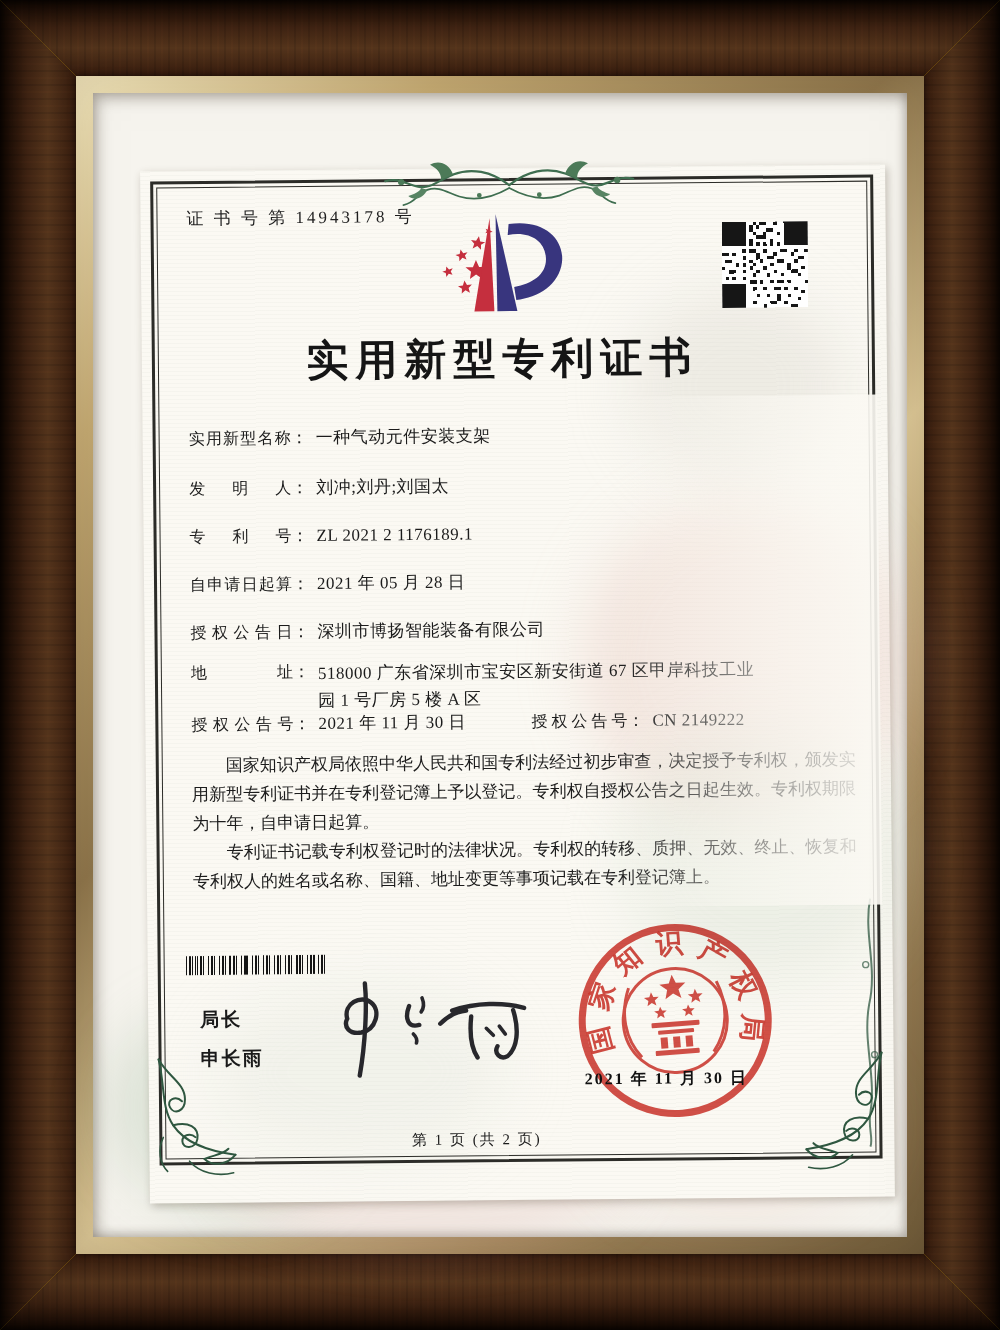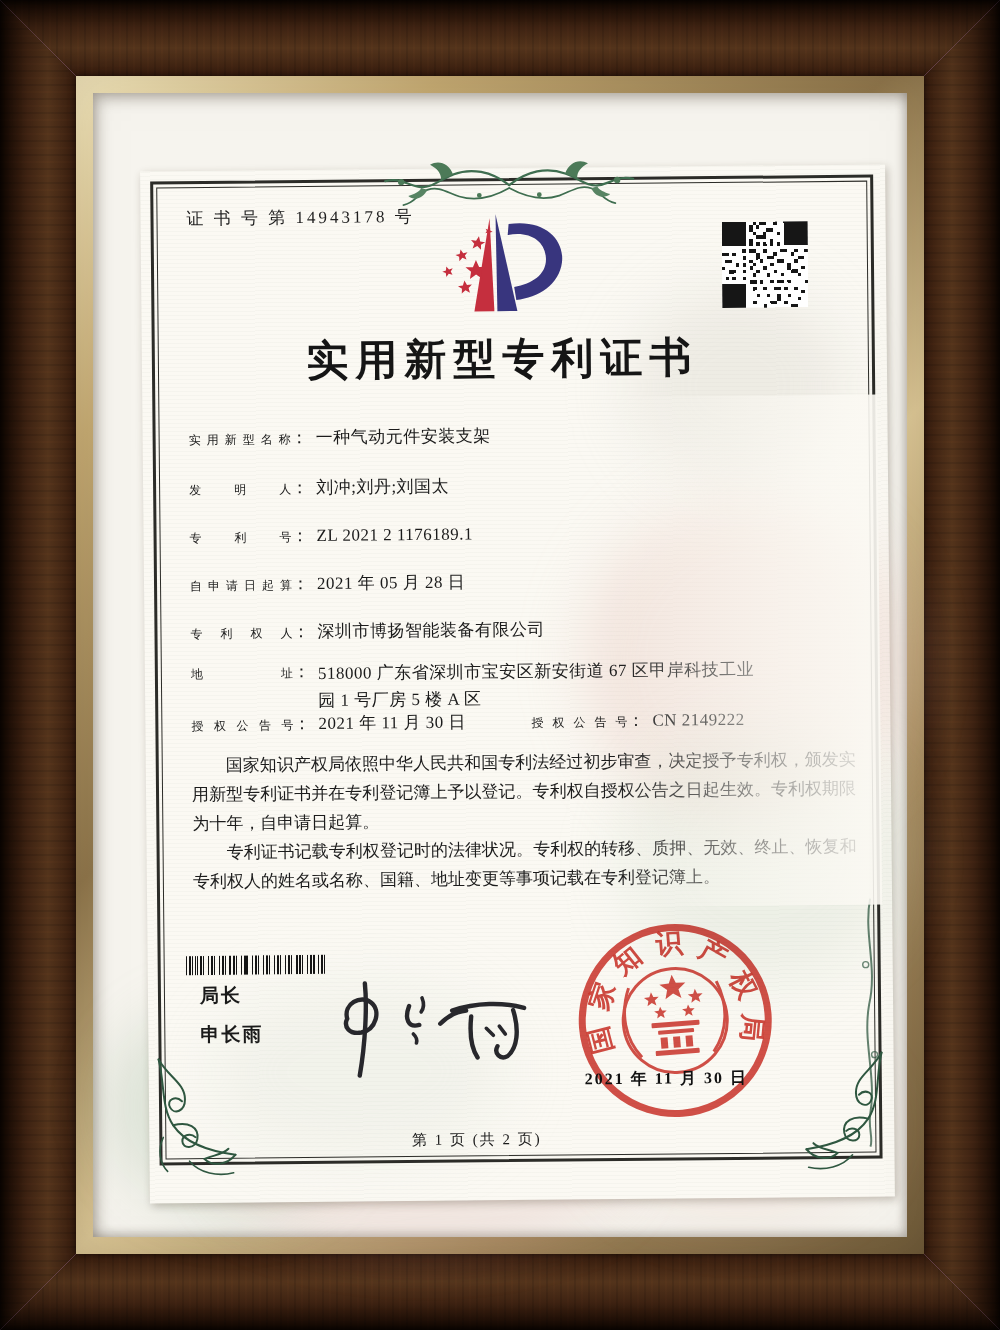--- a/index.html
+++ b/index.html
@@ -1,17 +1,17 @@
 <!DOCTYPE html>
 <html><head>
 <meta charset="utf-8">
 <style>
   * { margin:0; padding:0; box-sizing:border-box; }
   html,body { width:1000px; height:1330px; background:#1a0e07; font-family:"Liberation Serif","DejaVu Serif",serif; }
-  .photo { position:relative; width:1000px; height:1330px; overflow:hidden; background:#f0abfc; }
+  .photo { position:relative; width:1000px; height:1330px; overflow:hidden; background:#eab308; }
 
   
   .wood { position:absolute; z-index:1; }
   .wood-top, .wood-bottom { left:0; width:1000px; height:92px;
     background:linear-gradient(180deg,#120803 0%,#241107 6%,#4b2a16 30%,#5d3a1f 52%,#3c2010 78%,#2a1308 100%);
   }
   .wood-top { top:0; clip-path:polygon(0 0,1000px 0,908px 92px,92px 92px); }
   .wood-bottom { bottom:0; transform:scaleY(-1); clip-path:polygon(0 0,1000px 0,908px 92px,92px 92px); }
   .wood-left, .wood-right { top:0; width:92px; height:1330px;
     background:linear-gradient(90deg,#120803 0%,#241107 6%,#4b2a16 30%,#5d3a1f 52%,#3c2010 78%,#2a1308 100%);
@@ -48,38 +48,38 @@
     background:linear-gradient(to right, rgba(251,249,243,0) 0%, rgba(251,249,243,.55) 55%, rgba(251,249,243,.92) 100%); }
 
   
   .cert-no { position:absolute; left:46px; top:36px; font-size:17px; letter-spacing:3px; color:#1d1d1d; }
   .logo { position:absolute; left:292px; top:40px; width:140px; height:115px; }
   .qr { position:absolute; left:581px; top:56px; width:86px; height:86px; }
   .title { position:absolute; left:0; top:163px; width:100%; text-align:center; transform:translateX(-12px);
     font-size:42px; font-weight:bold; letter-spacing:7px; color:#151515; }
 
   .row { position:absolute; left:46px; font-size:17px; color:#1b1b1b; white-space:nowrap; }
-  .flabel { display:inline-block; width:102px; text-align:justify; text-align-last:justify; font-size:12px; }
+  .flabel { display:inline-block; width:102px; text-align:justify; text-align-last:justify; font-size:16px; }
   .colon { display:inline-block; margin-right:8px; }
   .fvalue { font-size:17px; letter-spacing:.5px; }
   .fvalue.wrap { display:inline-block; width:448px; white-space:normal; vertical-align:top; line-height:27px; }
   .row.r1{top:256px} .row.r2{top:306px} .row.r3{top:354px} .row.r4{top:402px} .row.r5{top:450px} .row.r6{top:490px}
   .row.grant{top:542px}
   .grant-right { position:absolute; left:340px; top:0; white-space:nowrap; }
   .grant-right .flabel { width:96px; }
 
   .paras { position:absolute; left:46px; top:580px; width:664px; font-size:17px; line-height:29px; color:#1c1c1c; text-align:justify; }
   .paras p { text-indent:2em; margin:0; }
 
   .barcode { position:absolute; left:38px; top:785px; width:142px; height:19px;
     background:
       repeating-linear-gradient(90deg,#141414 0 1.5px,transparent 1.5px 3px,#141414 3px 5.5px,transparent 5.5px 6.5px,#141414 6.5px 7.5px,transparent 7.5px 11px),
       repeating-linear-gradient(90deg,transparent 0 9px,#141414 9px 10px,transparent 10px 17px); }
 
-  .signer { position:absolute; left:52px; top:812px; font-family:Liberation Serif, serif; font-weight:700; font-size:19px; color:#1a1a1a; letter-spacing:2px; }
+  .signer { position:absolute; left:52px; top:836px; font-family:Liberation Serif, serif; font-weight:700; font-size:19px; color:#1a1a1a; letter-spacing:2px; }
   .signer .name { margin-top:13px; }
   .signature { position:absolute; left:168px; top:808px; width:225px; height:102px; }
 
   .seal { position:absolute; left:425px; top:752px; width:204px; height:204px; mix-blend-mode:multiply; transform:rotate(-4deg); }
   .seal-date { position:absolute; left:436px; top:902px; font-size:16px; font-weight:bold; letter-spacing:2px; color:#111; z-index:10; }
   .page-info { position:absolute; left:0; top:962px; width:100%; text-align:center; transform:translateX(-45px); font-size:15px; letter-spacing:2px; color:#1c1c1c; }
 
   .orn-top { position:absolute; left:239px; top:-17px; width:260px; height:66px; }
   .orn-bl { position:absolute; left:-6px; top:882px; width:125px; height:138px; }
   .orn-br { position:absolute; left:624px; top:882px; width:125px; height:138px; transform:scaleX(-1); }
@@ -274,21 +274,21 @@
     <div class="row r2">
       <span class="flabel">发明人</span><span class="colon">：</span><span class="fvalue">刘冲;刘丹;刘国太</span>
     </div>
     <div class="row r3">
       <span class="flabel">专利号</span><span class="colon">：</span><span class="fvalue">ZL 2021 2 1176189.1</span>
     </div>
     <div class="row r4">
       <span class="flabel">自申请日起算</span><span class="colon">：</span><span class="fvalue">2021 年 05 月 28 日</span>
     </div>
     <div class="row r5">
-      <span class="flabel">专利权人</span><span class="colon">：</span><span class="fvalue">深圳市博扬智能装备有限公司</span>
+      <span class="flabel">授权公告日</span><span class="colon">：</span><span class="fvalue">深圳市博扬智能装备有限公司</span>
     </div>
     <div class="row r6">
       <span class="flabel">地址</span><span class="colon">：</span><span class="fvalue wrap">518000 广东省深圳市宝安区新安街道 67 区甲岸科技工业园 1 号厂房 5 楼 A 区</span>
     </div>
     <div class="row grant">
       <span class="flabel">授权公告号</span><span class="colon">：</span><span class="fvalue">2021 年 11 月 30 日</span>
       <span class="grant-right">
         <span class="flabel">授权公告号</span><span class="colon">：</span><span class="fvalue">CN 2149222</span>
       </span>
     </div>

